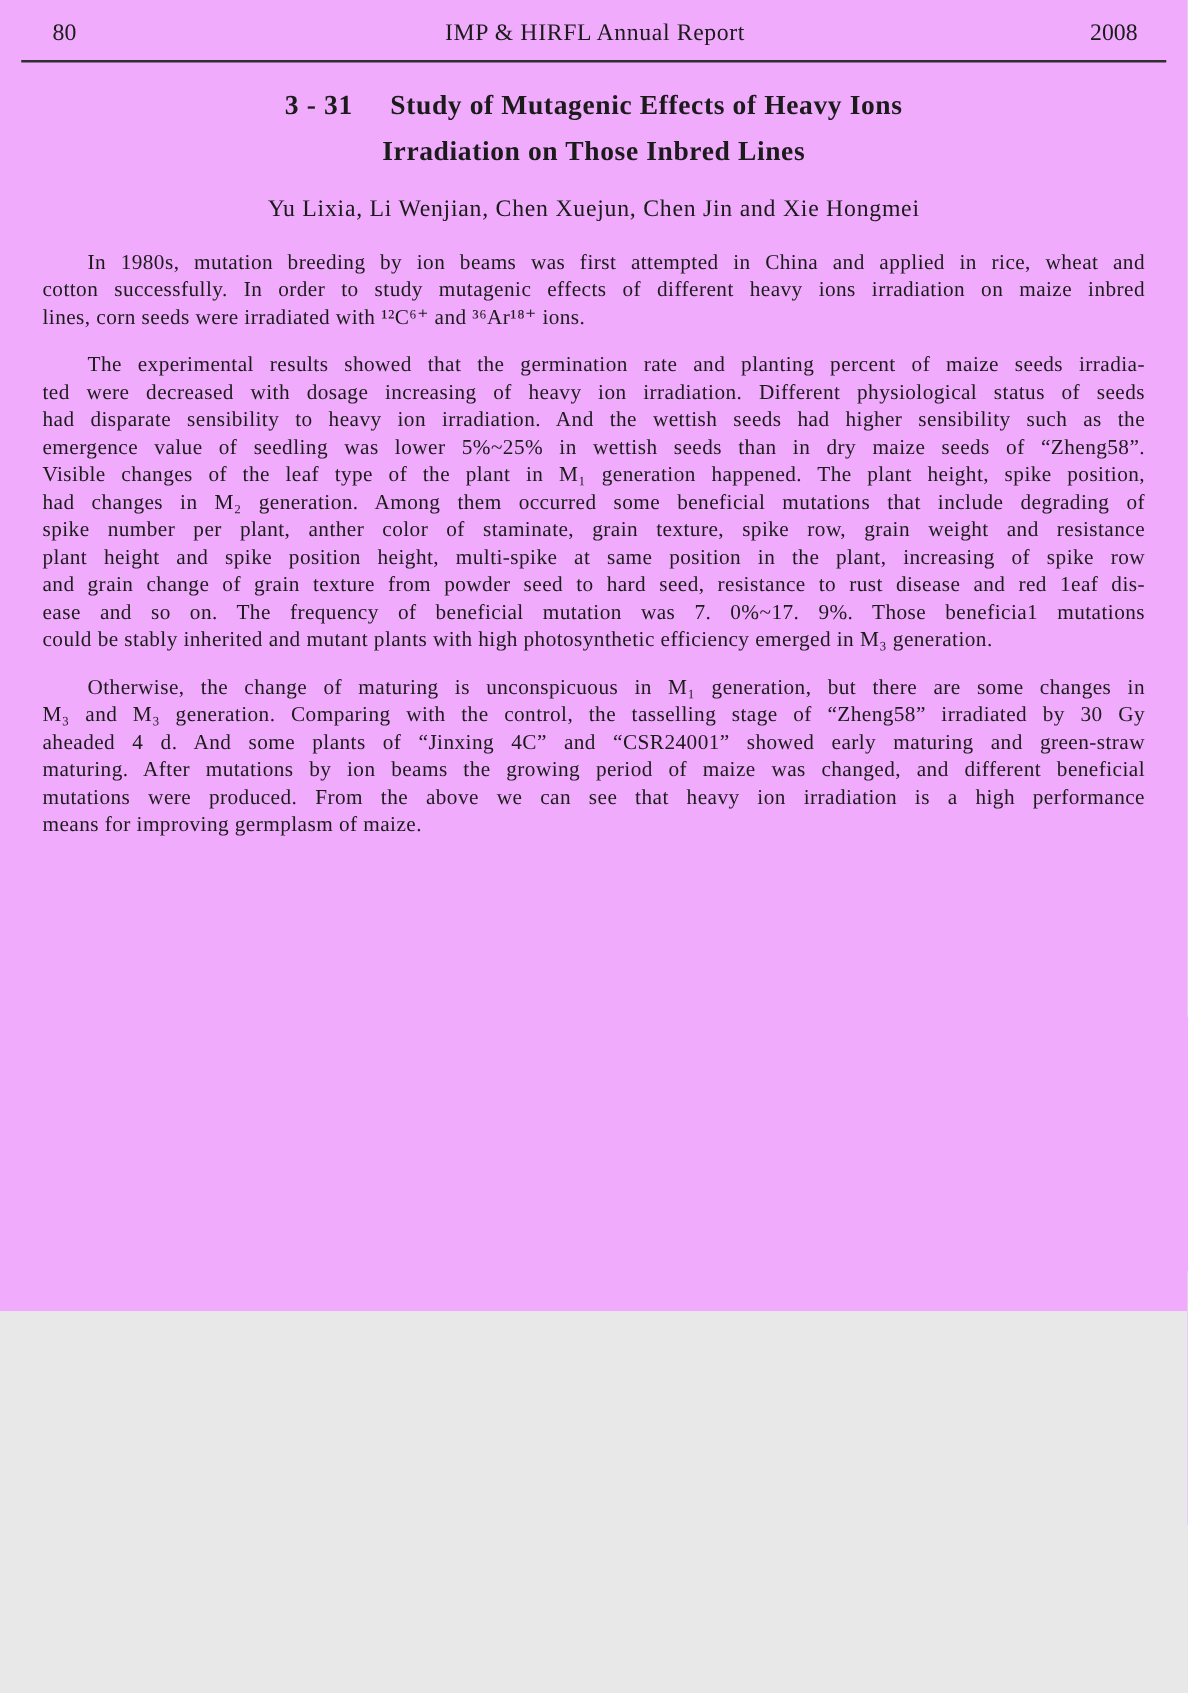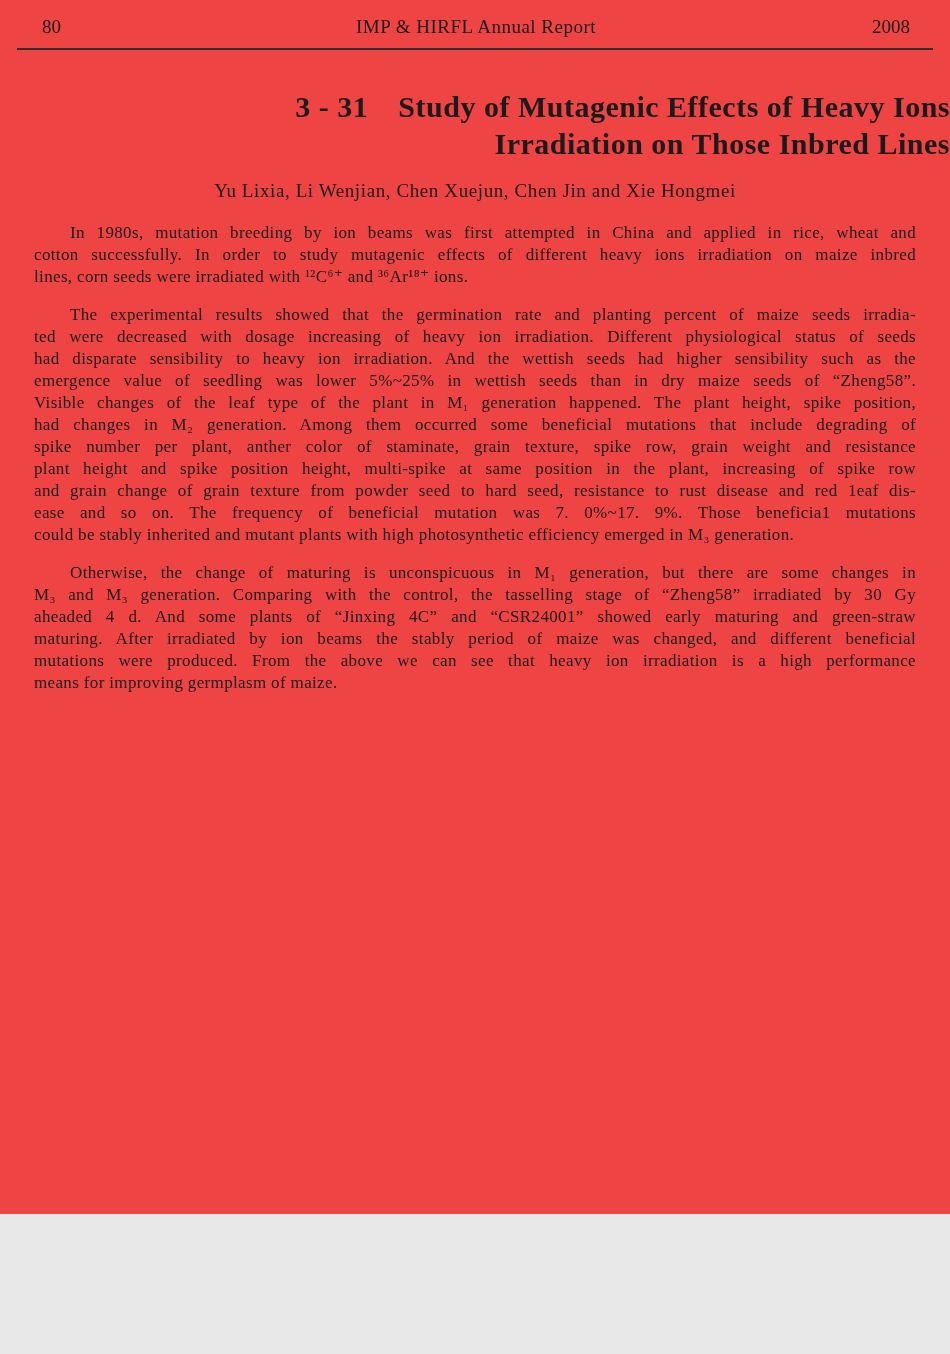--- a/index.html
+++ b/index.html
@@ -3,23 +3,23 @@
 <meta charset="utf-8">
 <style>
   html, body {
     margin: 0;
     padding: 0;
     background: #e8e8e8;
   }
   .page {
     position: relative;
     width: 950px;
-    height: 1214px;
+    height: 1049px;
     margin: 0 auto;
-    background: #ef4444;
+    background: #f0abfc;
     color: #1b1b1b;
     font-family: "Liberation Serif", "DejaVu Serif", serif;
     overflow: hidden;
   }
   
   .running-header {
     display: grid;
     grid-template-columns: 1fr auto 1fr;
     align-items: baseline;
     padding: 16px 40px 0 42px;
@@ -29,24 +29,24 @@
   .running-header .page-number { justify-self: start; }
   .running-header .journal     { justify-self: center; letter-spacing: 0.5px; }
   .running-header .year        { justify-self: end; }
   .header-rule {
     height: 2px;
     background: #2f2f2f;
     margin: 10px 17px 0 17px;
   }
   
   .article-title {
-    margin-top: 38px;
-    text-align: right;
+    margin-top: 15px;
+    text-align: center;
     font-weight: bold;
-    font-size: 30px;
+    font-size: 22px;
     line-height: 37px;
     letter-spacing: 0.5px;
   }
   .article-title .article-number { margin-right: 30px; }
   
   .authors {
     margin-top: 18px;
     text-align: center;
     font-size: 19px;
     line-height: 22px;
@@ -107,19 +107,19 @@
         <div class="line">spike number per plant, anther color of staminate, grain texture, spike row, grain weight and resistance</div>
         <div class="line">plant height and spike position height, multi-spike at same position in the plant, increasing of spike row</div>
         <div class="line">and grain change of grain texture from powder seed to hard seed, resistance to rust disease and red 1eaf dis-</div>
         <div class="line">ease and so on. The frequency of beneficial mutation was 7. 0%~17. 9%. Those beneficia1 mutations</div>
         <div class="line last">could be stably inherited and mutant plants with high photosynthetic efficiency emerged in M₃ generation.</div>
       </div>
       <div class="paragraph">
         <div class="line first">Otherwise, the change of maturing is unconspicuous in M₁ generation, but there are some changes in</div>
         <div class="line">M₃ and M₃ generation. Comparing with the control, the tasselling stage of “Zheng58” irradiated by 30 Gy</div>
         <div class="line">aheaded 4 d. And some plants of “Jinxing 4C” and “CSR24001” showed early maturing and green-straw</div>
-        <div class="line">maturing. After irradiated by ion beams the stably period of maize was changed, and different beneficial</div>
+        <div class="line">maturing. After mutations by ion beams the growing period of maize was changed, and different beneficial</div>
         <div class="line">mutations were produced. From the above we can see that heavy ion irradiation is a high performance</div>
         <div class="line last">means for improving germplasm of maize.</div>
       </div>
     </div>
 
 </div>
 
 </body></html>

